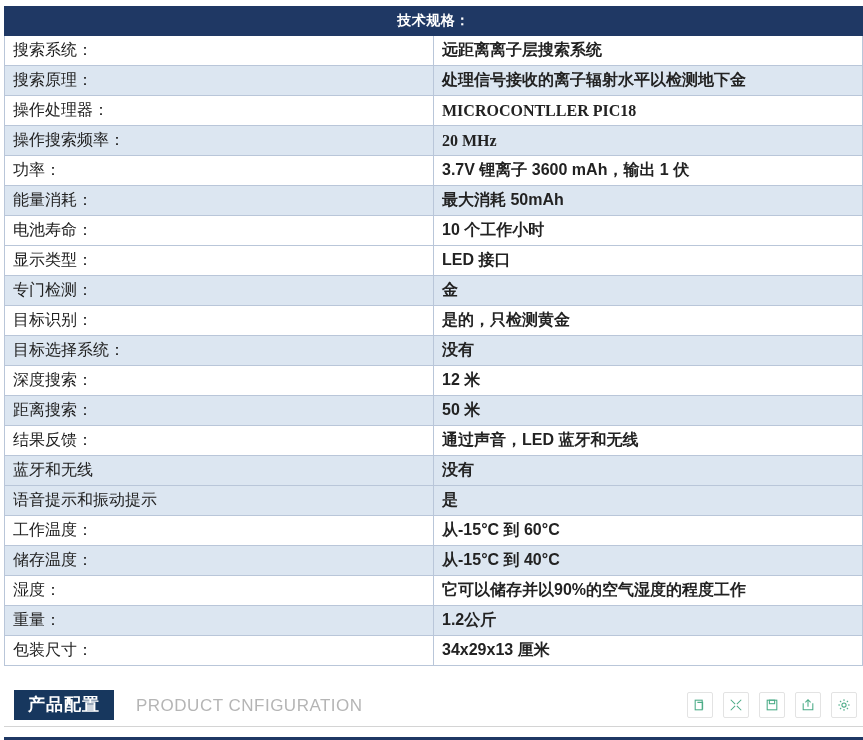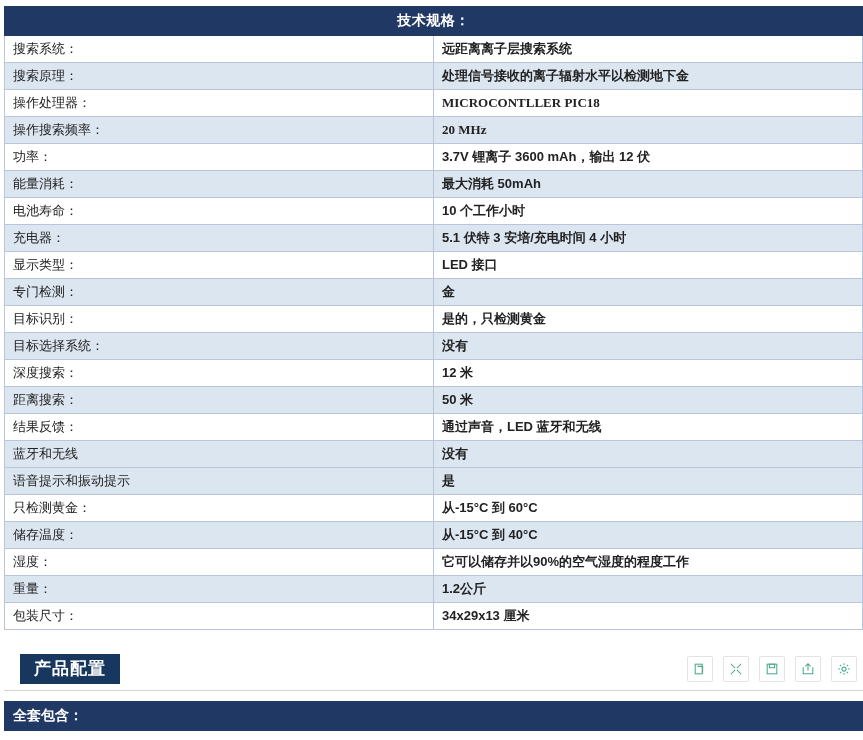--- a/index.html
+++ b/index.html
@@ -35,21 +35,21 @@
     font-size: 14px;
     font-weight: bold;
     padding: 5px 8px;
     border: 1px solid #1f3864;
     letter-spacing: 0.5px;
   }
   .spec-table td {
     border: 1px solid #b9c6d9;
     padding: 4px 8px;
     height: 18px;
-    font-size: 13px;
+    font-size: 16px;
     vertical-align: middle;
     white-space: nowrap;
     overflow: hidden;
   }
   .spec-table td.label {
     width: 254px;
     background: #ffffff;
   }
   .spec-table td.value {
     background: #ffffff;
@@ -67,21 +67,21 @@
   .section-band {
     position: relative;
     margin: 24px 0 0 4px;
     width: 859px;
     height: 36px;
     border-bottom: 1px solid #d4d4d4;
     background: #ffffff;
   }
   .band-dark {
     position: absolute;
-    left: 16px;
+    left: 10px;
     top: 0;
     height: 30px;
     background: #17375e;
     color: #ffffff;
     font-size: 17px;
     font-weight: bold;
     line-height: 30px;
     padding: 0 14px;
     letter-spacing: 1px;
   }
@@ -156,34 +156,30 @@
       <tr>
         <td class="label">操作处理器：</td>
         <td class="value mono">MICROCONTLLER PIC18</td>
       </tr>
       <tr class="alt">
         <td class="label">操作搜索频率：</td>
         <td class="value mono">20 MHz</td>
       </tr>
       <tr>
         <td class="label">功率：</td>
-        <td class="value">3.7V 锂离子 3600 mAh，输出 12 伏</td>
+        <td class="value">3.7V 锂离子 3600 mAh，输出 1 伏</td>
       </tr>
       <tr class="alt">
         <td class="label">能量消耗：</td>
         <td class="value">最大消耗 50mAh</td>
       </tr>
       <tr>
         <td class="label">电池寿命：</td>
         <td class="value">10 个工作小时</td>
       </tr>
-      <tr class="alt">
-        <td class="label">充电器：</td>
-        <td class="value">5.1 伏特 3 安培/充电时间 4 小时</td>
-      </tr>
       <tr>
         <td class="label">显示类型：</td>
         <td class="value">LED 接口</td>
       </tr>
       <tr class="alt">
         <td class="label">专门检测：</td>
         <td class="value">金</td>
       </tr>
       <tr>
         <td class="label">目标识别：</td>
@@ -207,21 +203,21 @@
       </tr>
       <tr class="alt">
         <td class="label">蓝牙和无线</td>
         <td class="value">没有</td>
       </tr>
       <tr class="alt">
         <td class="label">语音提示和振动提示</td>
         <td class="value">是</td>
       </tr>
       <tr>
-        <td class="label">只检测黄金：</td>
+        <td class="label">工作温度：</td>
         <td class="value">从-15°C 到 60°C</td>
       </tr>
       <tr class="alt">
         <td class="label">储存温度：</td>
         <td class="value">从-15°C 到 40°C</td>
       </tr>
       <tr>
         <td class="label">湿度：</td>
         <td class="value">它可以储存并以90%的空气湿度的程度工作</td>
       </tr>
@@ -231,20 +227,21 @@
       </tr>
       <tr>
         <td class="label">包装尺寸：</td>
         <td class="value">34x29x13 厘米</td>
       </tr>
     </tbody>
   </table>
 
   <div class="section-band">
     <div class="band-dark">产品配置</div>
+    <div class="band-sub">PRODUCT CNFIGURATION</div>
     <div class="band-icons">
       <div class="ico">
         <svg width="14" height="14" viewBox="0 0 16 16" fill="none" stroke="#4aab86" stroke-width="1.2">
           <rect x="2.5" y="2.5" width="8" height="11"></rect>
             <path d="M5 5h6v8"></path>
         </svg>
       </div>
       <div class="ico">
         <svg width="14" height="14" viewBox="0 0 16 16" fill="none" stroke="#4aab86" stroke-width="1.2">
           <path d="M2 2l5 5M14 2L9 7M2 14l5-5M14 14L9 9"></path>

